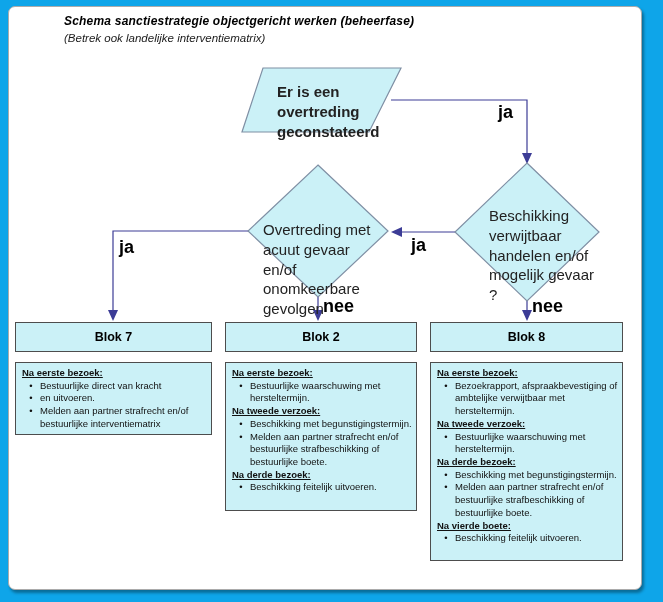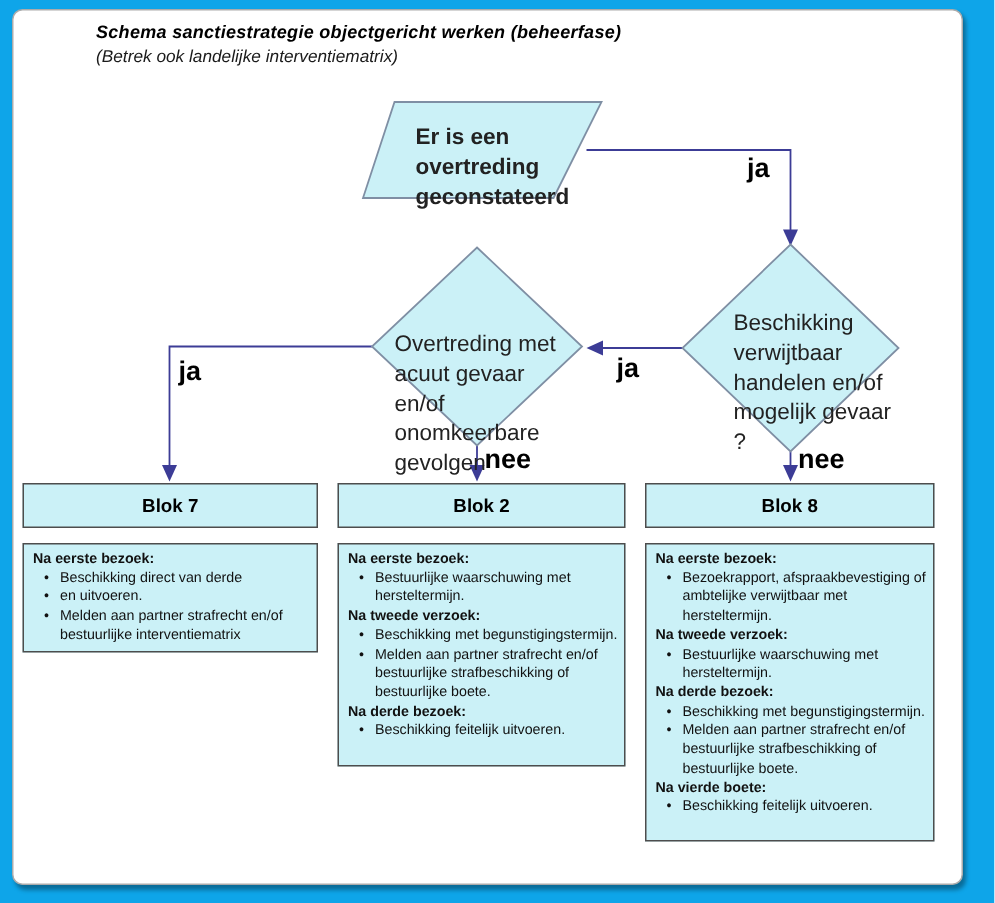--- a/index.html
+++ b/index.html
@@ -91,20 +91,21 @@
     padding: 4px 3px 2px 6px;
     font-size: 9.5px;
     line-height: 1.34;
     color: #111111;
   }
   #blok3-body { left: 15px;  top: 362px; width: 197px; height: 73px; }
   #blok2-body { left: 225px; top: 362px; width: 192px; height: 149px; }
   #blok1-body { left: 430px; top: 362px; width: 193px; height: 199px; }
   .sec-heading {
     font-weight: bold;
+    text-decoration: underline;
   }
   .bullet-row {
     display: flex;
     align-items: flex-start;
   }
   .dot {
     width: 18px;
     flex: 0 0 18px;
     text-align: center;
     font-size: 9.5px;
@@ -161,21 +162,21 @@
   <div class="conn-label nee-right">nee</div>
 
   <div class="blok-header" id="blok3-header">Blok 7</div>
   <div class="blok-header" id="blok2-header">Blok 2</div>
   <div class="blok-header" id="blok1-header">Blok 8</div>
 
   <div class="blok-body" id="blok3-body">
       <div class="sec-heading">Na eerste bezoek:</div>
       <div class="bullet-row">
         <span class="dot">•</span>
-        <span class="bullet-text">Beschikking direct van derde</span>
+        <span class="bullet-text">Bestuurlijke direct van kracht</span>
       </div>
       <div class="bullet-row">
         <span class="dot">•</span>
         <span class="bullet-text">en uitvoeren.</span>
       </div>
       <div class="bullet-row">
         <span class="dot">•</span>
         <span class="bullet-text">Melden aan partner strafrecht en/of bestuurlijke interventiematrix</span>
       </div>
     </div>

